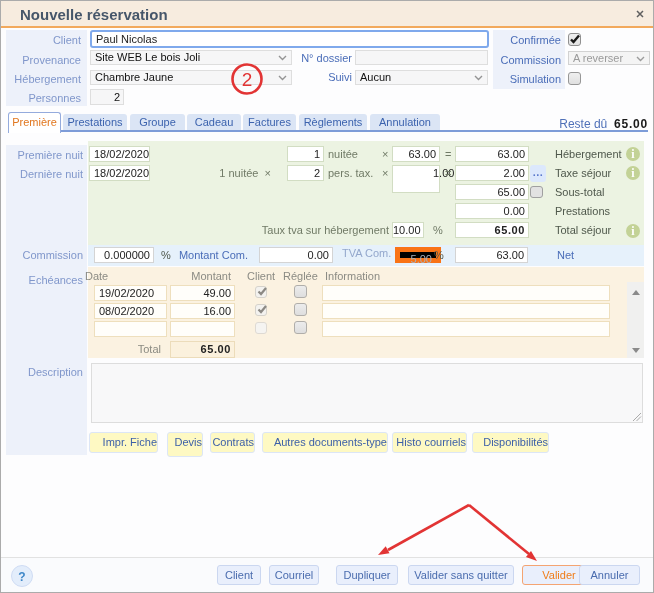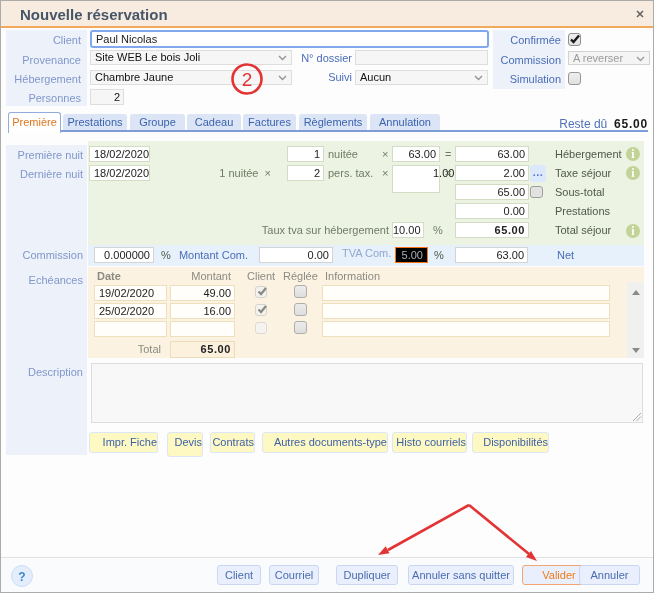--- a/index.html
+++ b/index.html
@@ -146,42 +146,42 @@
       <circle cx="7" cy="7" r="7" fill="#c3d296"></circle>
       <text x="7" y="11" text-anchor="middle" font-family="Liberation Serif" font-size="12" font-weight="bold" fill="#fff">i</text>
     </svg>
 
   <div class="abs" style="left:87px;top:244px;width:556px;height:21px;background:#e6f1fb;"></div>
   <div class="abs inp num val" style="left:93px;top:246px;width:60px;height:16px;line-height:14px;">0.000000</div>
   <div class="abs" style="left:160px;top:248px;width:14px;height:14px;color:#4f584c;">%</div>
   <div class="abs slbl" style="left:150px;top:248px;width:97px;height:14px;color:#4a6db8;">Montant Com.</div>
   <div class="abs inp num val" style="left:258px;top:246px;width:74px;height:16px;line-height:14px;">0.00</div>
   <div class="abs" style="left:341px;top:246px;width:60px;height:14px;color:#93a7cc;">TVA Com.</div>
-  <div class="abs num" style="left:394px;top:246px;width:33px;height:16px;line-height:14px;background:#000000;border:1px solid #f97316;color:#a8b0bc;">5.00</div>
+  <div class="abs num" style="left:394px;top:246px;width:46px;height:16px;line-height:14px;background:#000000;border:5px solid #f97316;color:#a8b0bc;">5.00</div>
   <div class="abs" style="left:433px;top:248px;width:14px;height:14px;color:#4f584c;">%</div>
   <div class="abs inp num val" style="left:454px;top:246px;width:73px;height:16px;line-height:14px;">63.00</div>
   <div class="abs" style="left:556px;top:248px;width:40px;height:14px;color:#4a6db8;">Net</div>
 
   <div class="abs" style="left:87px;top:266px;width:556px;height:91px;background:#fbf2e1;"></div>
-  <div class="abs" style="left:96px;top:269px;width:60px;height:13px;color:#8b8b84;font-weight:bold;">Date</div>
+  <div class="abs" style="left:84px;top:269px;width:60px;height:13px;color:#8b8b84;">Date</div>
   <div class="abs" style="left:170px;top:269px;width:60px;height:13px;color:#8b8b84;text-align:right;">Montant</div>
   <div class="abs" style="left:246px;top:269px;width:40px;height:13px;color:#8b8b84;">Client</div>
   <div class="abs" style="left:282px;top:269px;width:40px;height:13px;color:#8b8b84;">Réglée</div>
   <div class="abs" style="left:324px;top:269px;width:80px;height:13px;color:#8b8b84;">Information</div>
 
   <div class="abs cr" style="left:93px;top:284px;width:73px;height:16px;line-height:14px;padding-left:4px;">19/02/2020</div>
   <div class="abs cr num val" style="left:169px;top:284px;width:65px;height:16px;line-height:14px;">49.00</div>
   <div class="abs" style="left:254px;top:285px;width:12px;height:12px;background:#f3f2ef;border:1px solid #d5d2cb;border-radius:3px;"></div>
   <svg class="abs" style="left:255px;top:284px;" width="12" height="12" viewBox="0 0 12 12">
       <path d="M2.5 6.5 L5 9 L10 3" fill="none" stroke="#8c8984" stroke-width="2.2"></path>
     </svg>
   <div class="abs" style="left:293px;top:284px;width:13px;height:13px;background:linear-gradient(#ececec,#dedede);border:1px solid #b0aeaa;border-radius:3px;"></div>
   <div class="abs cr" style="left:321px;top:284px;width:288px;height:16px;"></div>
 
-  <div class="abs cr" style="left:93px;top:302px;width:73px;height:16px;line-height:14px;padding-left:4px;">25/02/2020</div>
+  <div class="abs cr" style="left:93px;top:302px;width:73px;height:16px;line-height:14px;padding-left:4px;">08/02/2020</div>
   <div class="abs cr num val" style="left:169px;top:302px;width:65px;height:16px;line-height:14px;">16.00</div>
   <div class="abs" style="left:254px;top:303px;width:12px;height:12px;background:#f3f2ef;border:1px solid #d5d2cb;border-radius:3px;"></div>
   <svg class="abs" style="left:255px;top:302px;" width="12" height="12" viewBox="0 0 12 12">
       <path d="M2.5 6.5 L5 9 L10 3" fill="none" stroke="#8c8984" stroke-width="2.2"></path>
     </svg>
   <div class="abs" style="left:293px;top:302px;width:13px;height:13px;background:linear-gradient(#ececec,#dedede);border:1px solid #b0aeaa;border-radius:3px;"></div>
   <div class="abs cr" style="left:321px;top:302px;width:288px;height:16px;"></div>
 
   <div class="abs cr" style="left:93px;top:320px;width:73px;height:16px;"></div>
   <div class="abs cr" style="left:169px;top:320px;width:65px;height:16px;"></div>
@@ -206,21 +206,21 @@
   <div class="abs docbtn" style="left:209px;top:431px;width:45px;height:21px;">Contrats</div>
   <div class="abs docbtn" style="left:261px;top:431px;width:126px;height:21px;">Autres documents-type</div>
   <div class="abs docbtn" style="left:391px;top:431px;width:75px;height:21px;">Histo courriels</div>
   <div class="abs docbtn" style="left:471px;top:431px;width:77px;height:21px;">Disponibilités</div>
 
   <div class="abs" style="left:0;top:556px;width:652px;height:35px;background:#fafbfd;border-top:1px solid #e2e2e2;"></div>
   <div class="abs" style="left:10px;top:564px;width:22px;height:22px;border-radius:50%;background:#e3edfb;border:1px solid #cfdcf4;color:#3e87c8;font-weight:bold;text-align:center;line-height:22px;font-size:12px;">?</div>
   <div class="abs btn" style="left:216px;top:564px;width:44px;height:20px;line-height:19px;">Client</div>
   <div class="abs btn" style="left:268px;top:564px;width:50px;height:20px;line-height:19px;">Courriel</div>
   <div class="abs btn" style="left:335px;top:564px;width:62px;height:20px;line-height:19px;">Dupliquer</div>
-  <div class="abs btn" style="left:407px;top:564px;width:106px;height:20px;line-height:19px;">Annuler sans quitter</div>
+  <div class="abs btn" style="left:407px;top:564px;width:106px;height:20px;line-height:19px;">Valider sans quitter</div>
   <div class="abs btn" style="left:521px;top:564px;width:74px;height:20px;line-height:19px;border-color:#f4a472;color:#ef7d1a;">Valider</div>
   <div class="abs btn" style="left:578px;top:564px;width:61px;height:20px;line-height:19px;">Annuler</div>
 
   <svg class="abs" style="left:360px;top:490px;" width="200" height="80" viewBox="0 0 200 80">
     <line x1="108" y1="14" x2="27" y2="59" stroke="#e23434" stroke-width="2.6"></line>
     <polygon points="17,64 24.7,55.2 28.5,62.2" fill="#e23434"></polygon>
     <line x1="108" y1="14" x2="168" y2="63" stroke="#e23434" stroke-width="2.6"></line>
     <polygon points="176,70 164.9,66.1 170,59.9" fill="#e23434"></polygon>
   </svg>
 </div>

